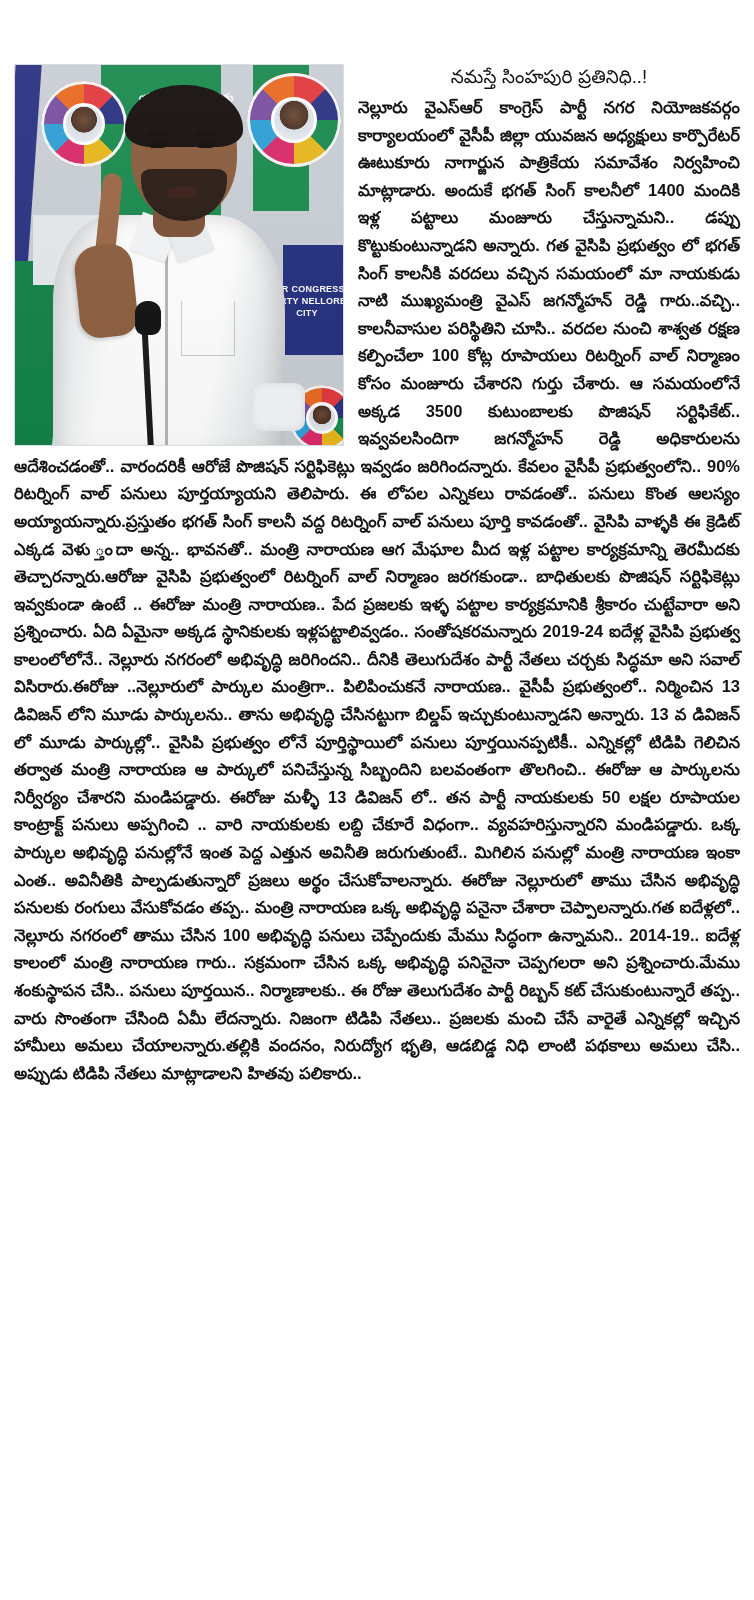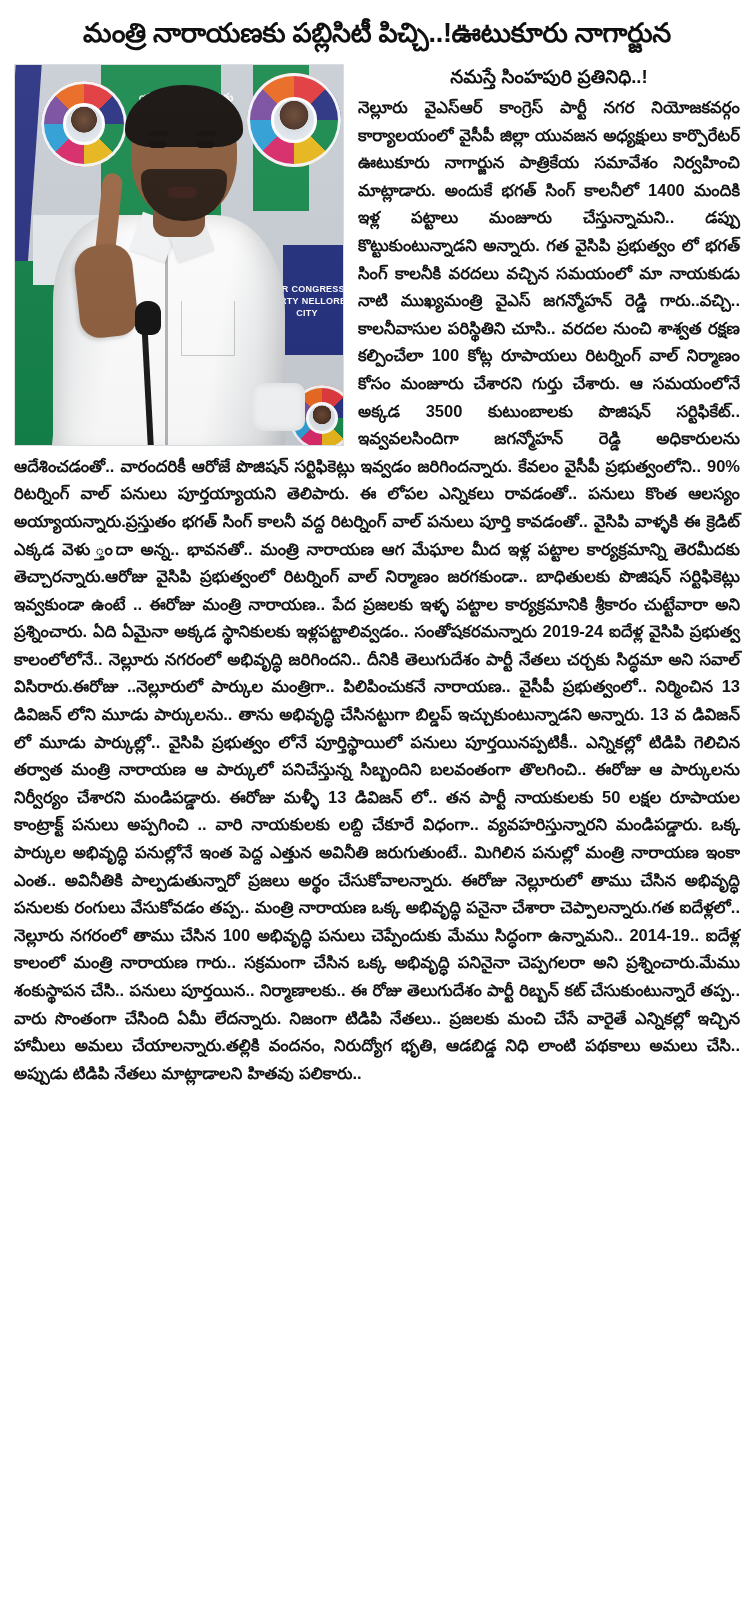--- a/index.html
+++ b/index.html
@@ -63,21 +63,21 @@
     position: relative;
     overflow: hidden;
     background: #cfd3d8;
     border: 1px solid #d9dde1;
     box-sizing: border-box;
   }
 
   .subhead {
     display: block;
     text-align: center;
-    font-weight: bold;
+    font-weight: normal;
     font-size: 18.5px;
     line-height: 30px;
     margin: 0 0 2px 0;
     color: #111;
   }
 
   .body-text { display: block; font-weight: bold; }
 
   
   .backdrop {
@@ -331,21 +331,20 @@
     inset: 0;
     background: linear-gradient(180deg, rgba(255,255,255,0.05), rgba(0,0,0,0.04));
     pointer-events: none;
   }
 </style>
 </head>
 <body>
 
 <div class="page">
 
-  <div class="headline">మంత్రి నారాయణకు పబ్లిసిటీ పిచ్చి..!ఊటుకూరు నాగార్జున</div>
 
   <div class="article">
 
     <div class="photo-float">
       <div class="backdrop"></div>
       <div class="band-green-1"></div>
       <div class="band-green-2"></div>
       <div class="band-green-3"></div>
       <div class="band-green-4"></div>
       <div class="band-white-1"></div>

